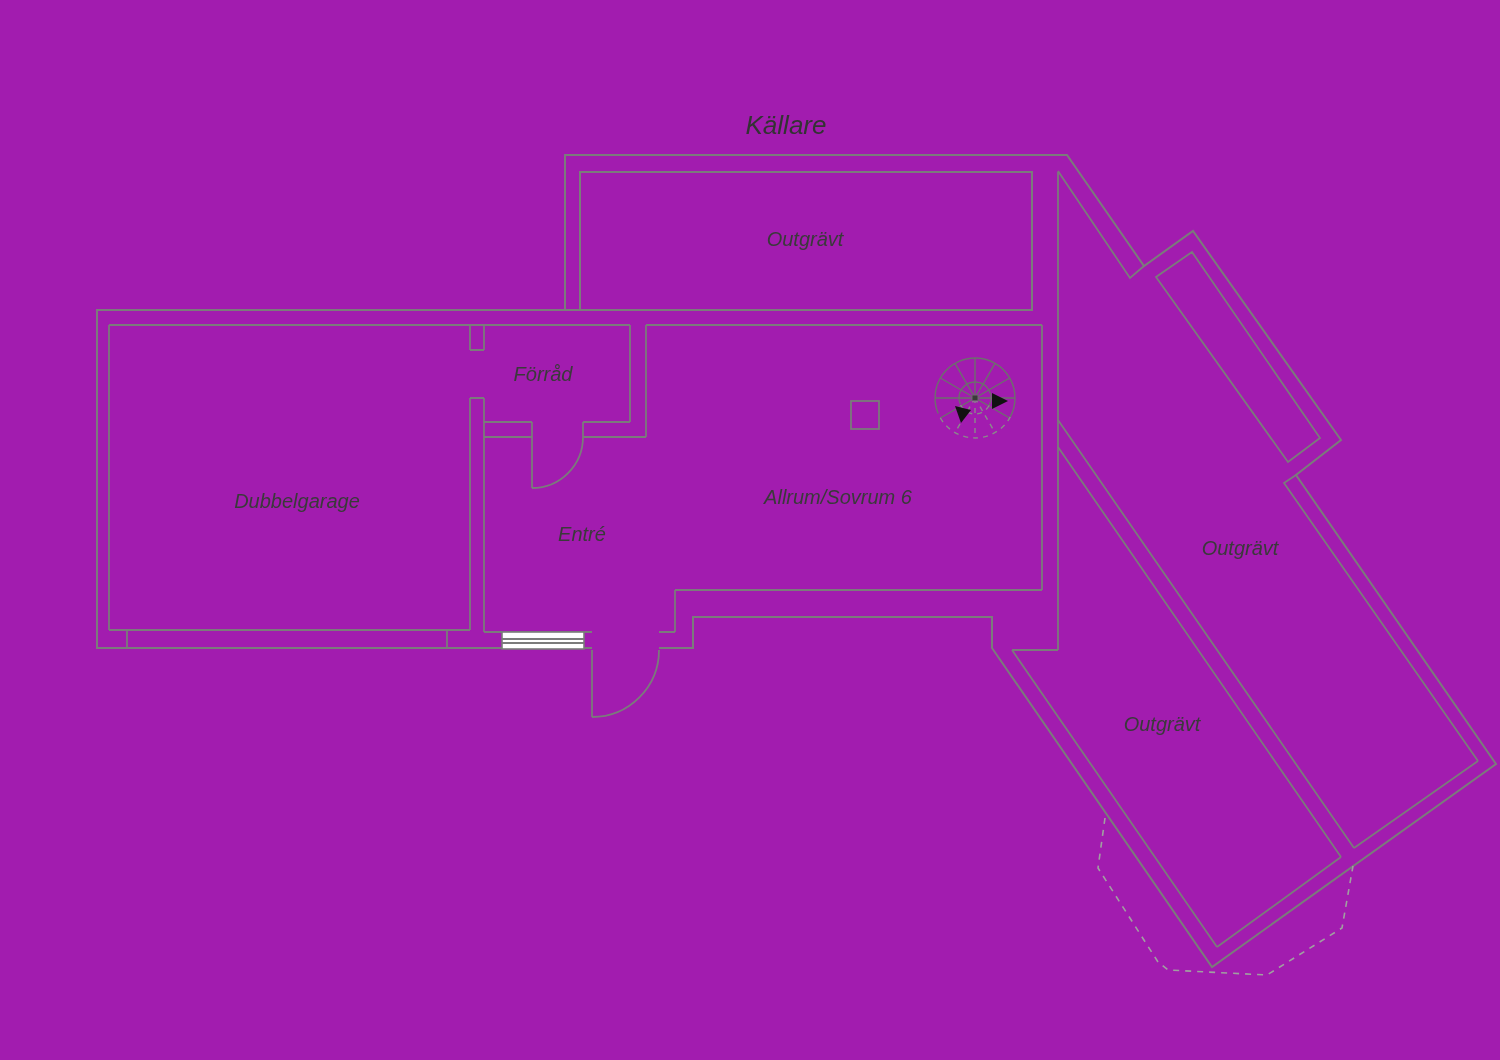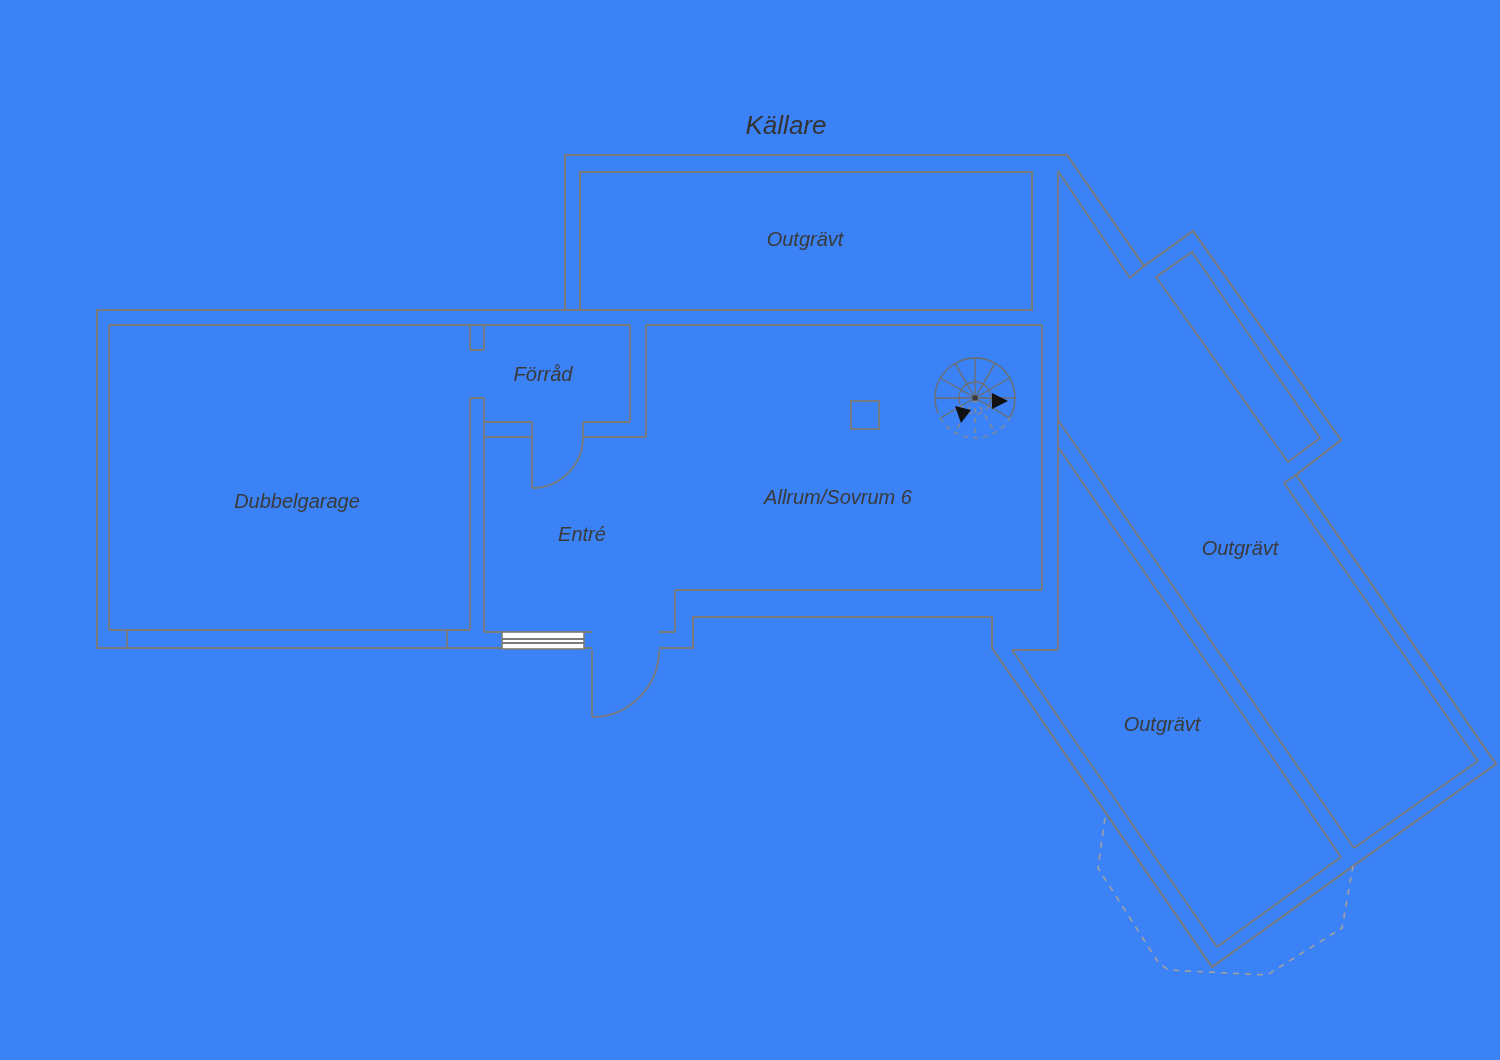--- a/index.html
+++ b/index.html
@@ -1,16 +1,16 @@
 <!DOCTYPE html>
 <html><head>
 <meta charset="utf-8">
 <style>
   html,body{margin:0;padding:0;background:#ffffff;}
-  .page{position:relative;width:1500px;height:1060px;background:#3b82f6;overflow:hidden;
+  .page{position:relative;width:1500px;height:1060px;background:#a21caf;overflow:hidden;
         font-family:"Liberation Sans", sans-serif;}
   svg{display:block}
   .room-label{font-family:"Liberation Sans", sans-serif;font-style:italic;
               font-size:20px;fill:#3a3a3a;text-anchor:middle;}
   .plan-title{font-family:"Liberation Sans", sans-serif;font-style:italic;
               font-size:26px;fill:#333333;text-anchor:middle;}
   .wall{fill:none;stroke:#7b7b7b;stroke-width:2;stroke-linejoin:miter;}
   .wall-thin{fill:none;stroke:#7b7b7b;stroke-width:1.8;}
   .stair-line{fill:none;stroke:#6e6e6e;stroke-width:1.4;}
   .stair-dash{fill:none;stroke:#8a8a8a;stroke-width:1.4;stroke-dasharray:5,5;}

